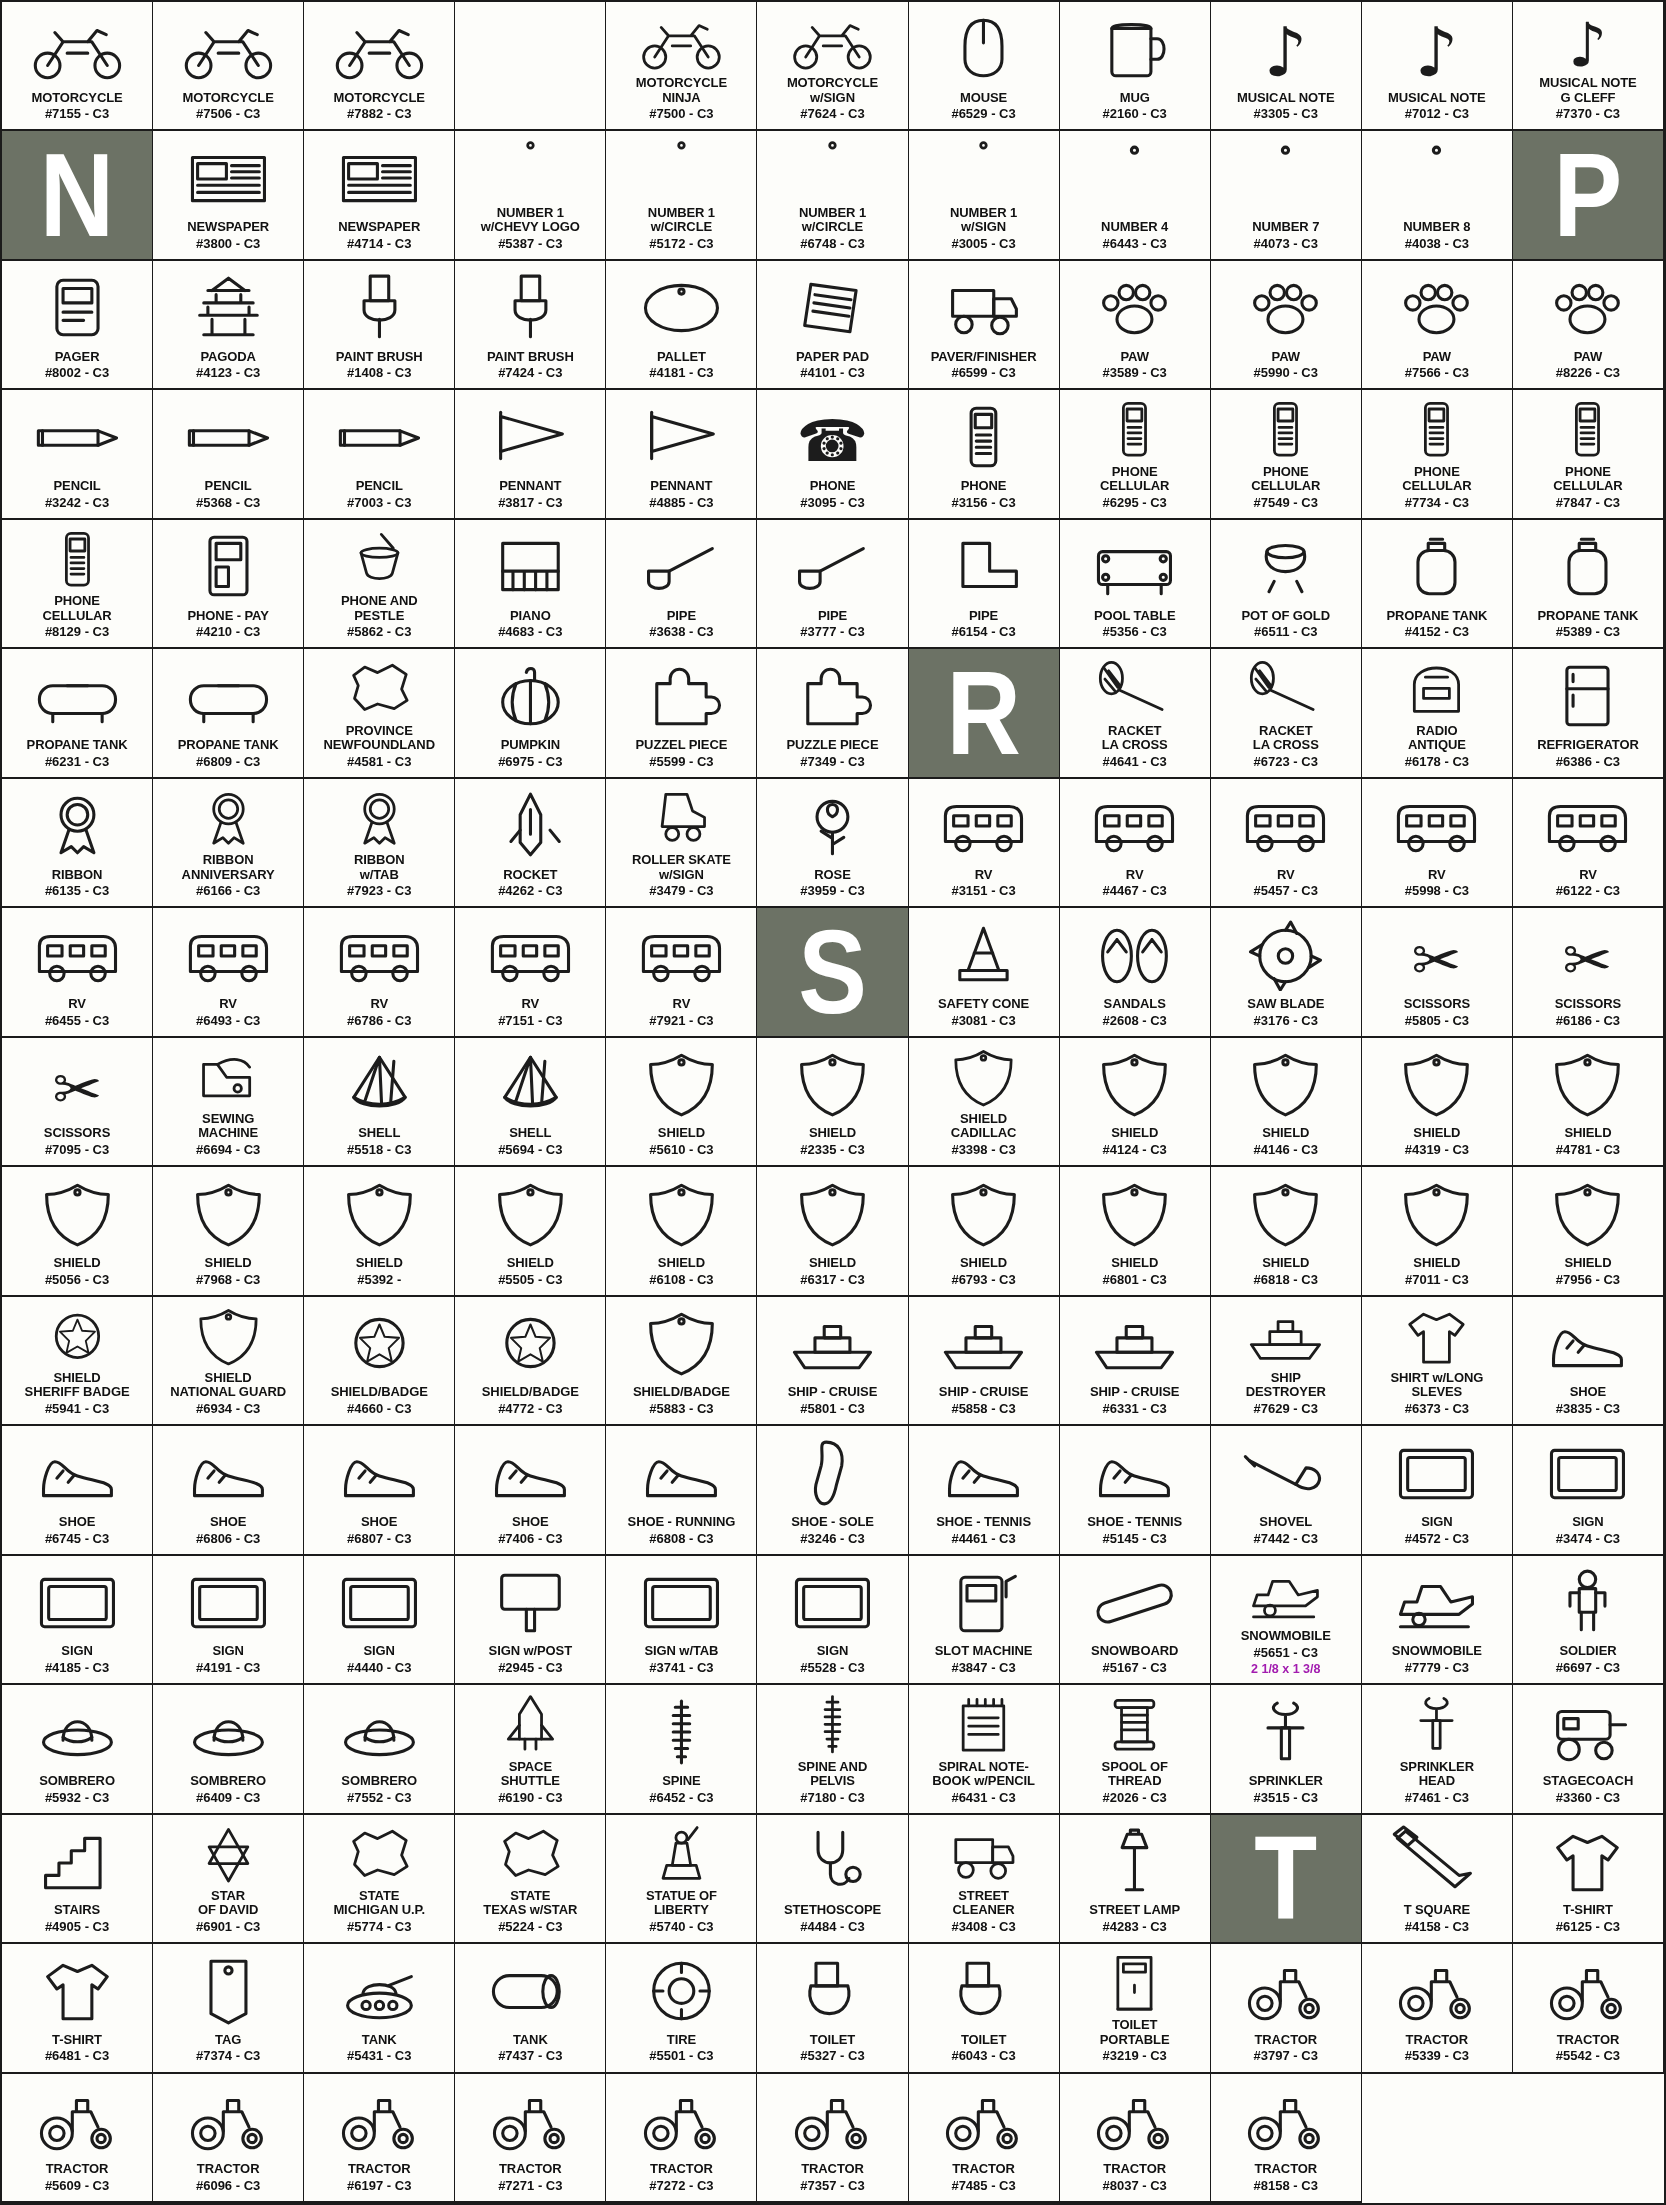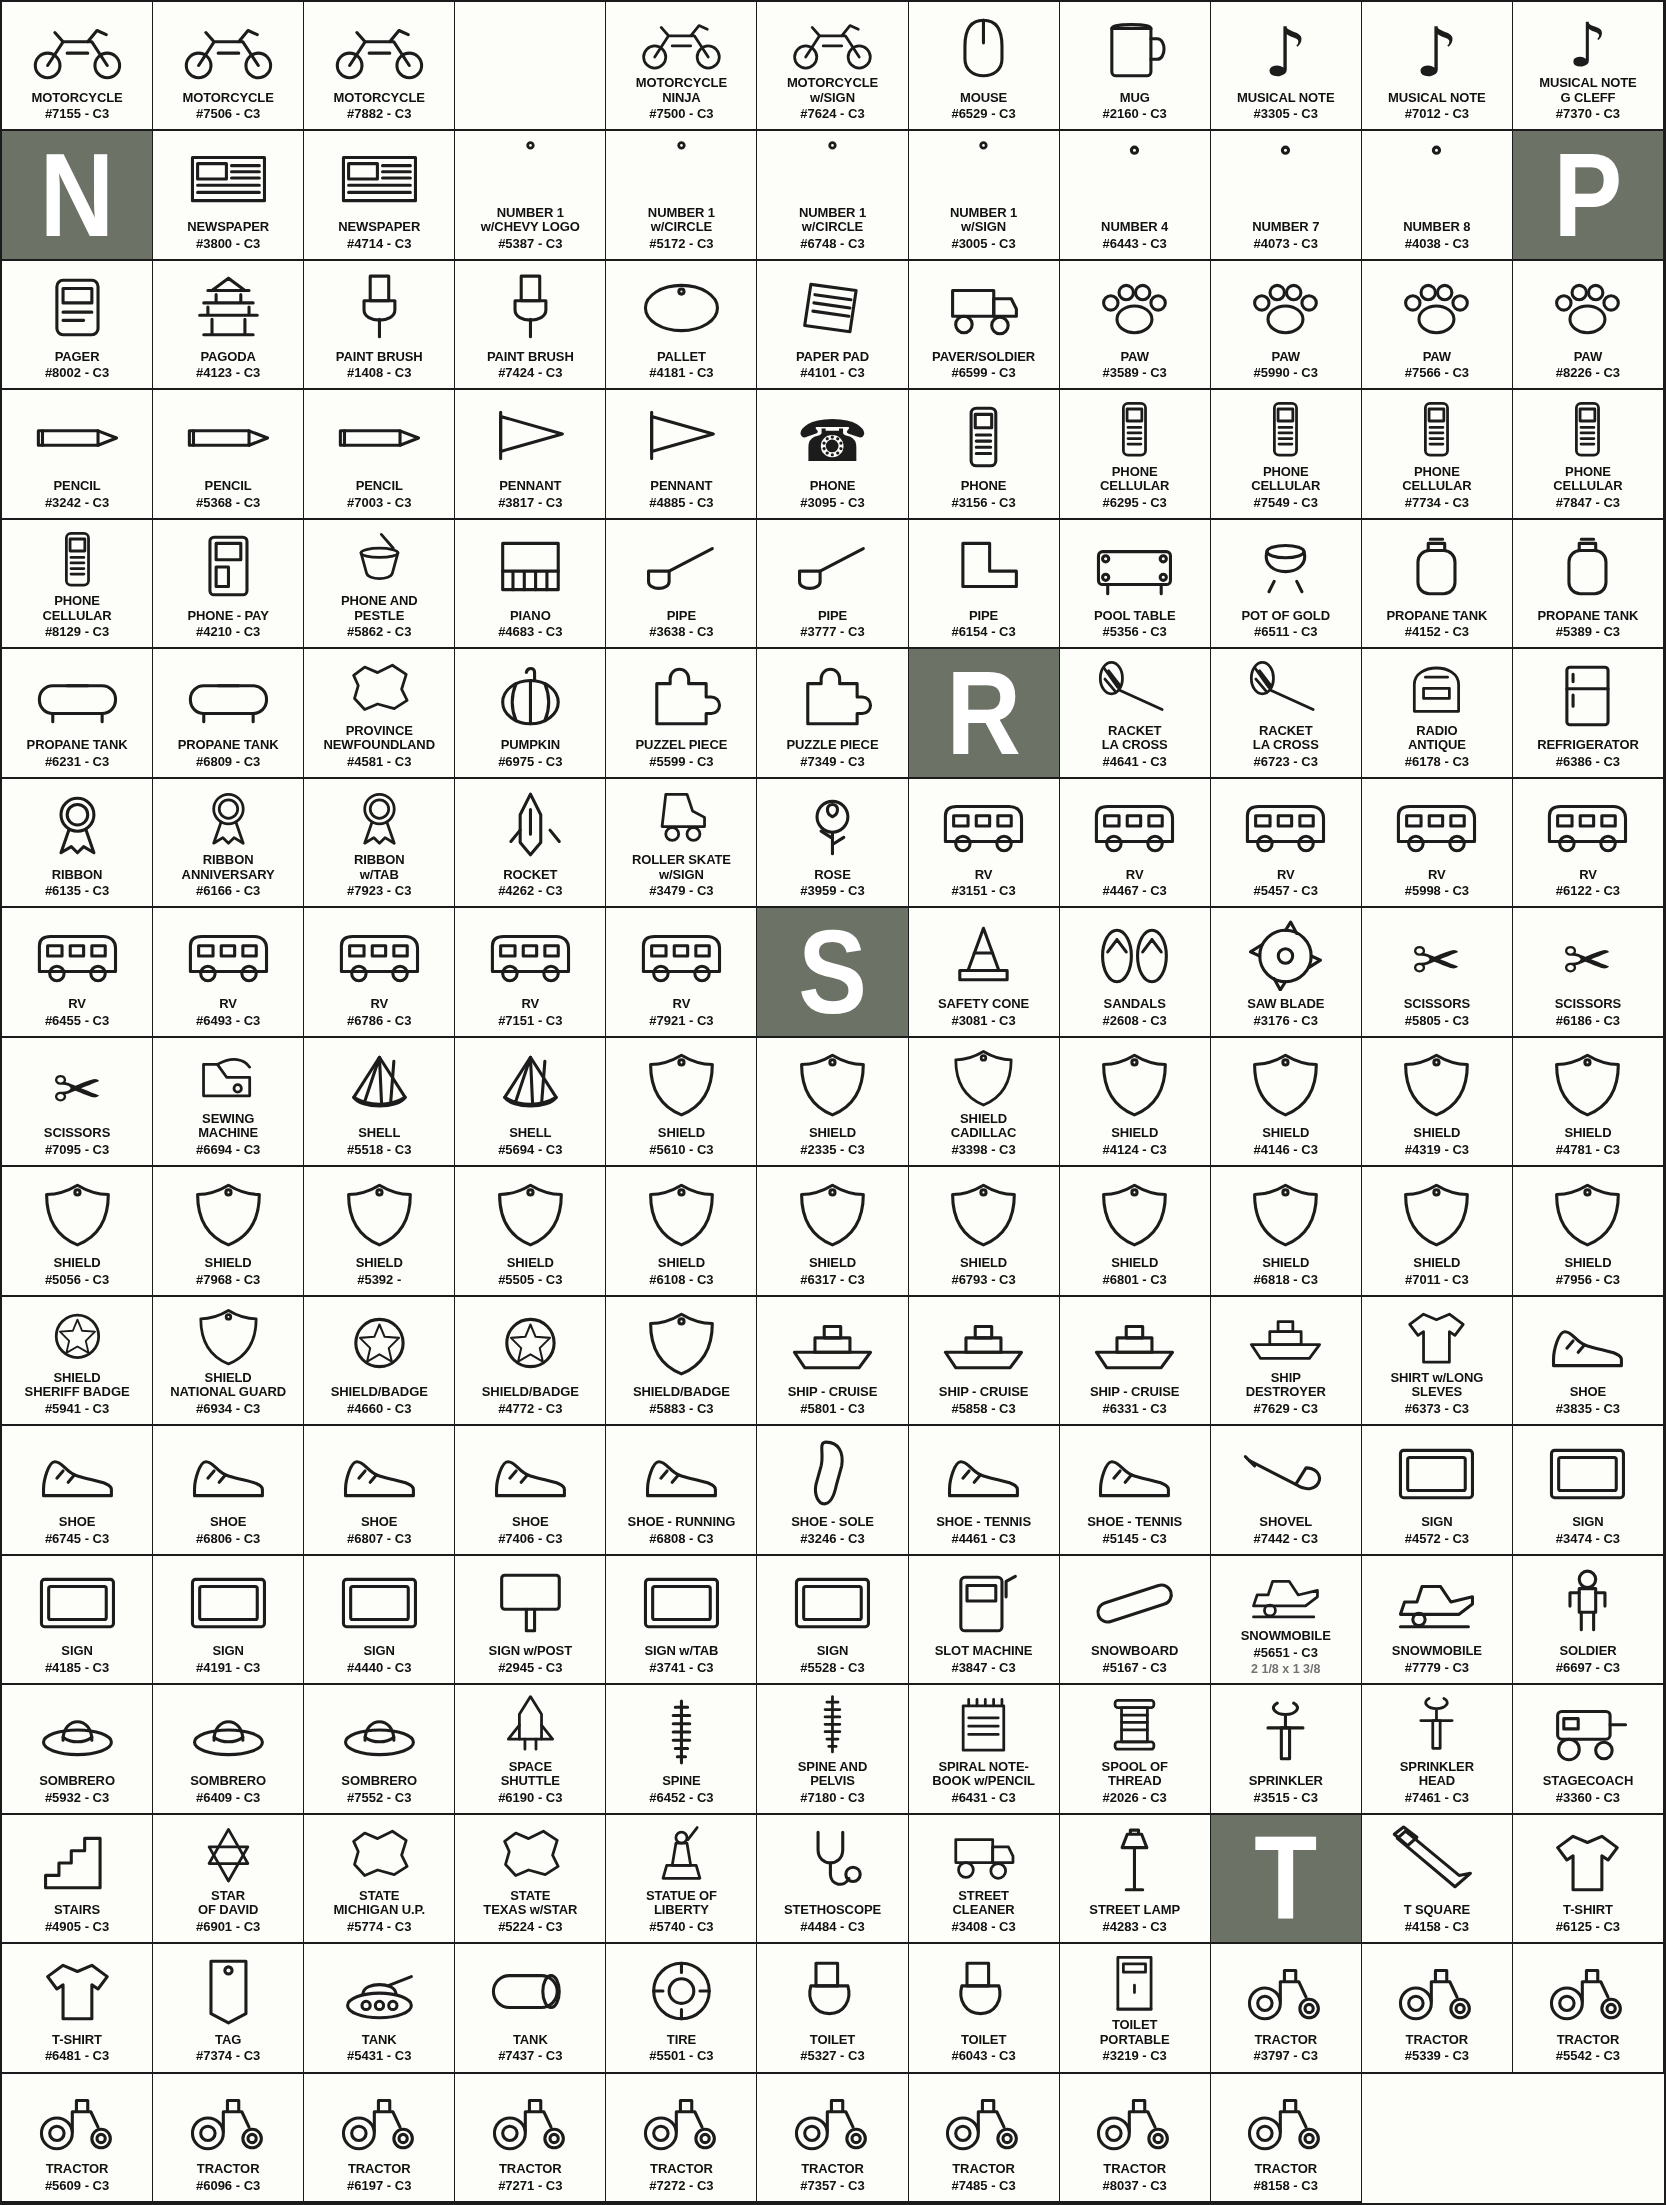--- a/index.html
+++ b/index.html
@@ -12,21 +12,21 @@
   .cell{
     box-sizing:border-box;border-right:1.4px solid #1b1b1b;border-bottom:2.1px solid #1b1b1b;
     display:flex;flex-direction:column;align-items:center;justify-content:flex-end;
     padding:4.2px 2.8px 6.2px;background:#fdfdfa;overflow:hidden;
   }
   .icon-wrap{flex:1 1 auto;display:flex;align-items:center;justify-content:center;width:100%;min-height:0;}
   .icon-wrap svg{width:74%;height:92%;max-height:72px;stroke:#1c1c1c;fill:none;stroke-width:3;stroke-linecap:round;stroke-linejoin:round;}
   .icon-wrap svg text{stroke:none;}
   .label{font-weight:bold;font-size:13px;line-height:1.1;text-align:center;white-space:pre-line;color:#111;letter-spacing:-0.1px;}
   .code{font-weight:bold;font-size:13px;line-height:1.3;margin-top:1.4px;text-align:center;color:#111;}
-  .note{font-weight:bold;font-size:12.5px;line-height:1.2;text-align:center;color:#737373;}
+  .note{font-weight:bold;font-size:12.5px;line-height:1.2;text-align:center;color:#a21caf;}
   .letter-cell{justify-content:center;padding:0;}
   .letter{font-weight:bold;font-size:103px;color:#ffffff;line-height:1;transform:scaleY(1.15);}
   .empty-cell{background:#fdfdfa;}
 </style>
 </head>
 <body>
 
 <div class="page" id="catalog-grid">
     <div class="cell">
       <div class="icon-wrap">
@@ -301,21 +301,21 @@
     </div>
     <div class="cell">
       <div class="icon-wrap">
         <svg viewBox="0 0 100 70" aria-hidden="true">
           <rect x="20" y="19" width="40" height="25"></rect>
           <path d="M60 27h17l5 10v7H60z"></path>
           <circle cx="31" cy="52" r="8"></circle>
           <circle cx="66" cy="53" r="8"></circle>
         </svg>
       </div>
-      <div class="label">PAVER/SOLDIER</div>
+      <div class="label">PAVER/FINISHER</div>
       <div class="code">#6599 - C3</div>
     </div>
     <div class="cell">
       <div class="icon-wrap">
         <svg viewBox="0 0 100 70" aria-hidden="true">
           <ellipse cx="50" cy="47" rx="17" ry="13"></ellipse>
           <circle cx="27" cy="31" r="7"></circle>
           <circle cx="42" cy="21" r="7"></circle>
           <circle cx="58" cy="21" r="7"></circle>
           <circle cx="73" cy="31" r="7"></circle>

